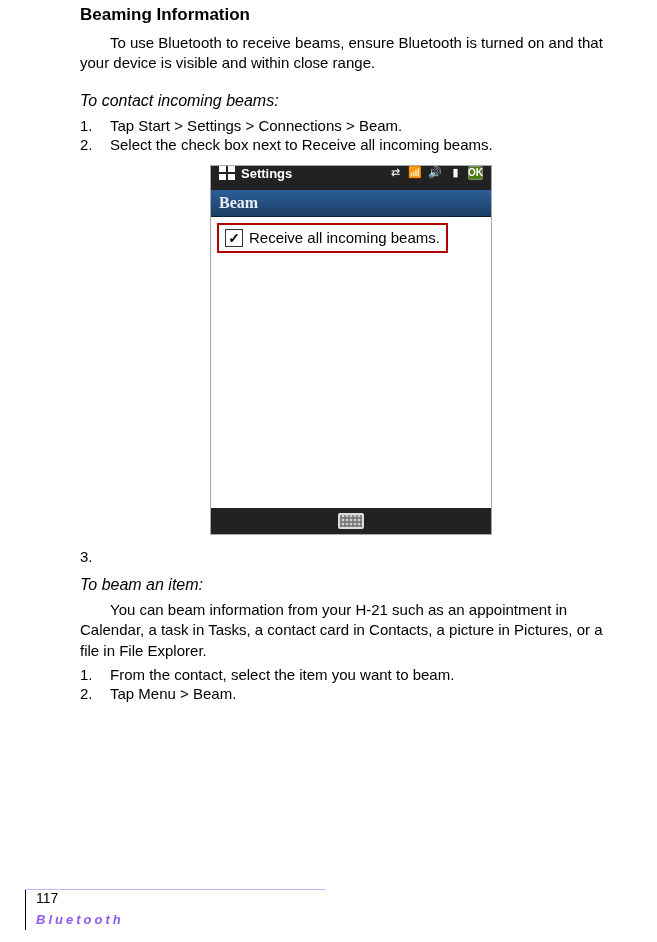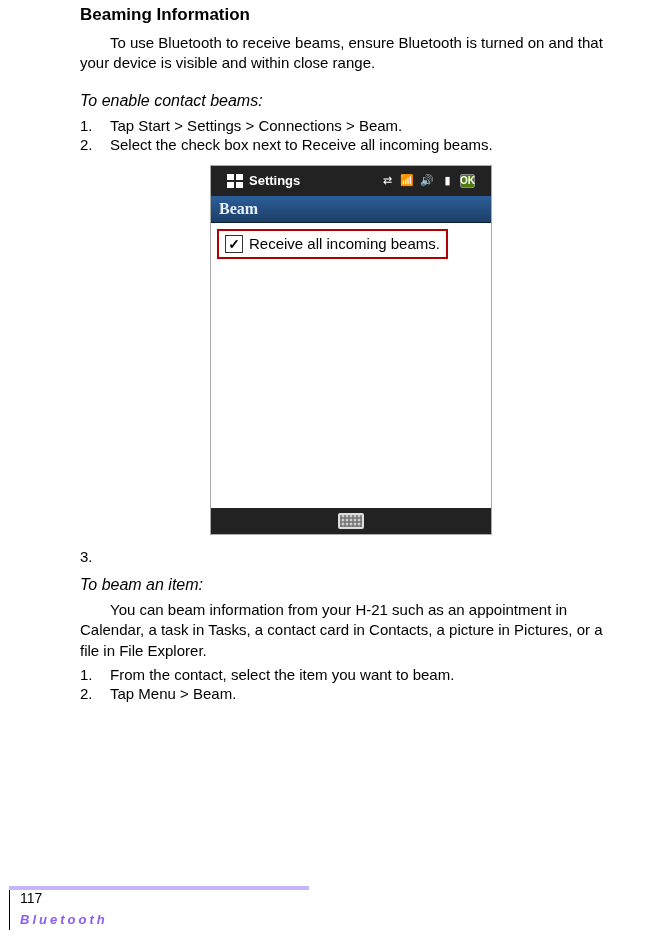--- a/index.html
+++ b/index.html
@@ -55,25 +55,25 @@
       width: 282px;
       height: 370px;
       margin: 8px auto 12px auto;
       border: 1px solid #aaa;
       background: #fff;
       display: flex;
       flex-direction: column;
       box-shadow: 0 0 0 1px #ccc inset;
     }
     .titlebar {
-      height: 30px;
+      height: 24px;
       background: #222;
       display: flex;
-      align-items: center;
-      padding: 0 16px;
+      align-items: flex-start;
+      padding: 0 8px;
       gap: 4px;
       color: #fff;
       font-size: 13px;
     }
     .titlebar-left {
       display: flex;
       align-items: center;
       gap: 6px;
       flex: 1;
     }
@@ -181,22 +181,22 @@
       background-blend-mode: multiply;
       opacity: 0.5;
     }
     .para {
       line-height: 1.35;
       margin-bottom: 4px;
     }
     .footer {
       position: absolute;
       bottom: 12px;
-      left: 9px;
-      border-top: 4px solid #c4b5fd;
+      left: 25px;
+      border-top: 1px solid #c4b5fd;
       padding-top: 0;
       width: 300px;
     }
     .footer-inner {
       border-left: 1px solid #000;
       padding-left: 10px;
       min-height: 40px;
     }
     .page-num {
       font-size: 14px;
@@ -215,21 +215,21 @@
   </style>
 </head>
 <body>
 
 <div class="content">
 
   <h2>Beaming Information</h2>
 
   <p class="intro intro-indent">To use Bluetooth to receive beams, ensure Bluetooth is turned on and that your device is visible and within close range.</p>
 
-  <h3>To enable contact beams:</h3>
+  <h3>To contact incoming beams:</h3>
 
   <ol>
     <li>
       <span class="num">1.</span>
       <span>Tap Start &gt; Settings &gt; Connections &gt; Beam.</span>
     </li>
     <li>
       <span class="num">2.</span>
       <span>Select the check box next to Receive all incoming beams.</span>
     </li>

